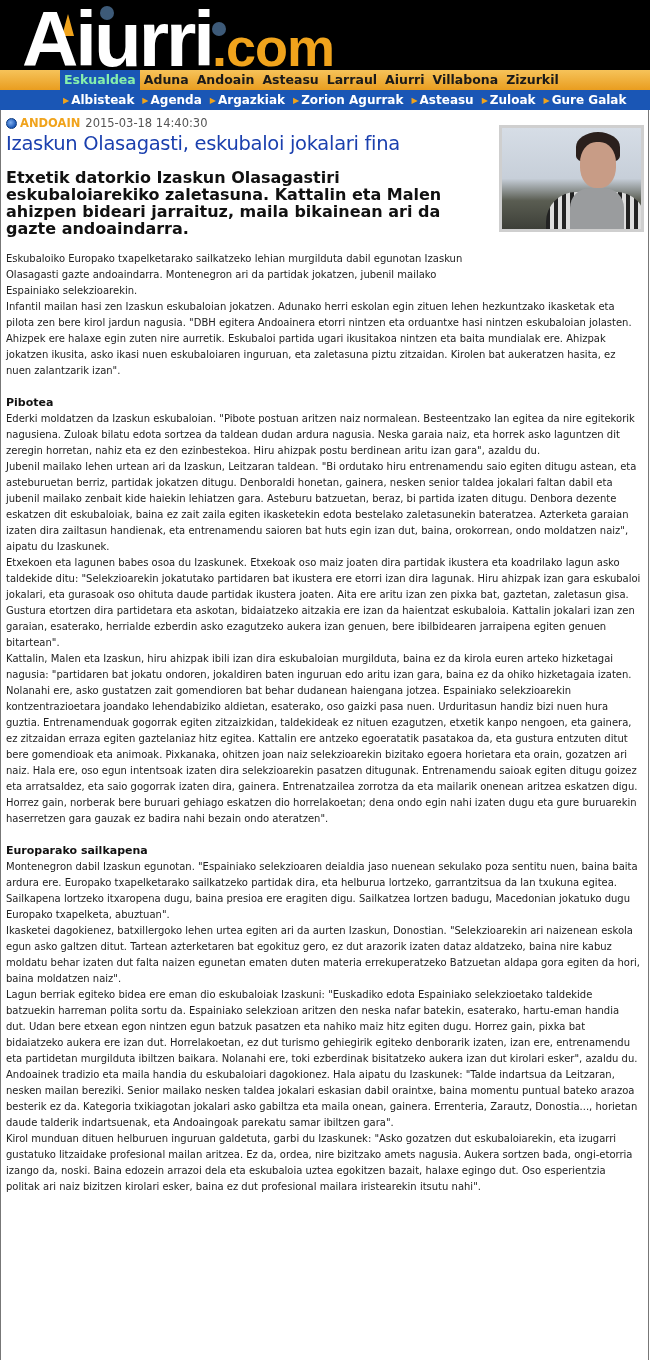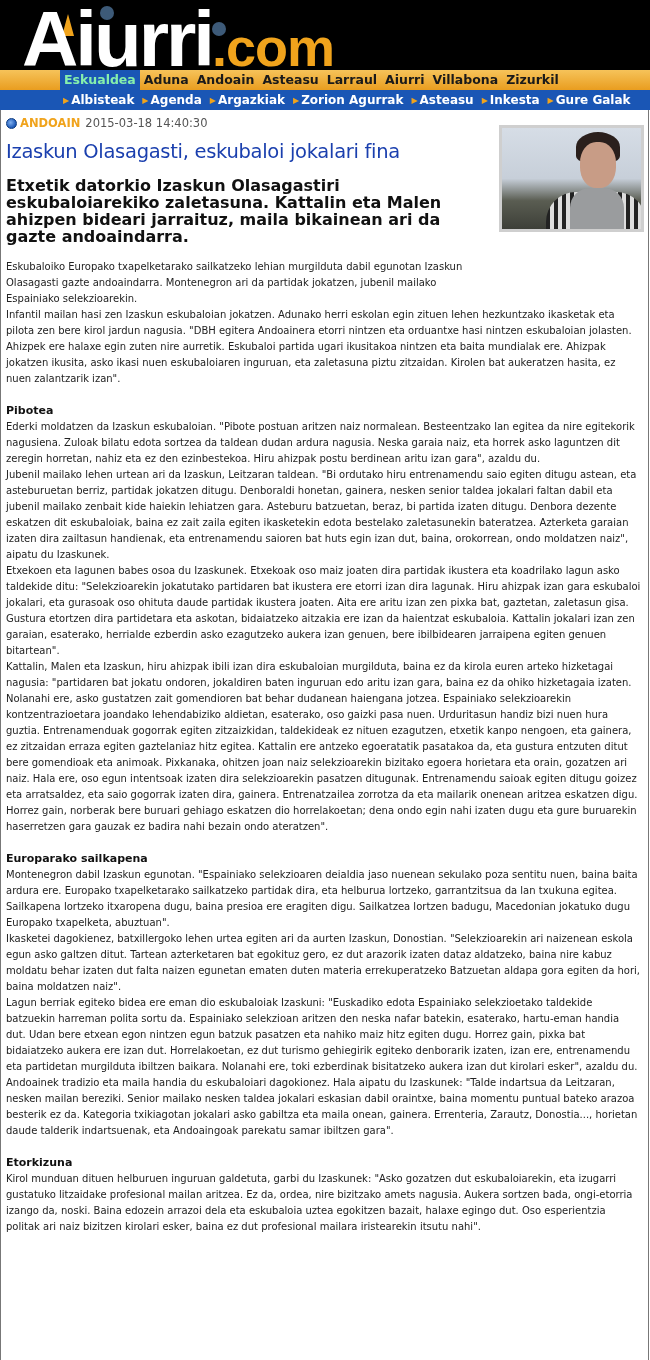--- a/index.html
+++ b/index.html
@@ -21,21 +21,21 @@
   .nav2 { height: 20px; background: #1a56b5; display: flex; align-items: center; padding-left: 60px; font-family: "DejaVu Sans", sans-serif; font-weight: bold; font-size: 12px; }
   .nav2 .item { color: #fff; padding: 0 5px 0 3px; cursor: pointer; display: flex; align-items: center; }
   .nav2 .arrow { color: #f0a31c; font-size: 8px; margin-right: 2px; }
 
   .content { position: relative; border-left: 1px solid #777; border-right: 1px solid #777; margin-right: 1px; padding: 4px 6px 0 5px; height: 1250px; }
   .meta { display: flex; align-items: center; font-size: 11.5px; height: 18px; }
   .meta .dot { width: 11px; height: 11px; border-radius: 50%; background: radial-gradient(circle at 40% 40%, #7fb0f0, #1a56b5 70%); border: 1px solid #0b3a80; margin-right: 3px; }
   .meta .section { color: #f0a31c; font-weight: bold; margin-right: 5px; }
   .meta .date { color: #555; }
 
-  .title { color: #1a3fae; font-size: 19.5px; font-weight: normal; margin-top: 8px; margin-bottom: 14px; font-family: "DejaVu Sans", sans-serif; letter-spacing: -0.3px; }
+  .title { color: #1a3fae; font-size: 19.5px; font-weight: normal; margin-bottom: 14px; font-family: "DejaVu Sans", sans-serif; letter-spacing: -0.3px; }
   .photo { position: absolute; right: 4px; top: 15px; width: 145px; height: 107px; border: 3px solid #cfcfcf; background: linear-gradient(180deg, #d6dde6 0%, #c7cfd9 50%, #5a5d52 72%, #3d3f38 100%); overflow: hidden; }
   .photo .head { position: absolute; left: 78px; top: 14px; width: 36px; height: 46px; border-radius: 45%; background: #c89c86; }
   .photo .hair { position: absolute; left: 74px; top: 4px; width: 44px; height: 30px; border-radius: 50% 50% 20% 20%; background: #2a1f1c; }
   .photo .body { position: absolute; left: 44px; top: 64px; width: 100px; height: 50px; border-radius: 30px 30px 0 0; background: repeating-linear-gradient(90deg, #222 0 4px, #ddd 4px 8px); }
   .photo .sweater { position: absolute; left: 68px; top: 60px; width: 54px; height: 50px; border-radius: 20px 20px 0 0; background: #9a9c9e; }
 
   .lead { font-weight: bold; font-size: 16px; line-height: 17px; width: 480px; margin-bottom: 14px; color: #111; }
   .p { font-size: 10px; line-height: 16px; color: #222; }
   .p.narrow { width: 480px; }
   .h3 { font-weight: bold; font-size: 11px; line-height: 16px; margin-top: 16px; color: #111; }
@@ -79,21 +79,21 @@
   <span class="item">
       <span class="arrow">▶</span>
       <span>Zorion Agurrak</span>
     </span>
   <span class="item">
       <span class="arrow">▶</span>
       <span>Asteasu</span>
     </span>
   <span class="item">
       <span class="arrow">▶</span>
-      <span>Inkesta</span>
+      <span>Zuloak</span>
     </span>
   <span class="item">
       <span class="arrow">▶</span>
       <span>Gure Galak</span>
     </span>
 </div>
 
 <div class="content">
   <div class="meta">
     <span class="dot"></span>
@@ -120,16 +120,15 @@
 
   <div class="p">Etxekoen eta lagunen babes osoa du Izaskunek. Etxekoak oso maiz joaten dira partidak ikustera eta koadrilako lagun asko taldekide ditu: "Selekzioarekin jokatutako partidaren bat ikustera ere etorri izan dira lagunak. Hiru ahizpak izan gara eskubaloi jokalari, eta gurasoak oso ohituta daude partidak ikustera joaten. Aita ere aritu izan zen pixka bat, gaztetan, zaletasun gisa. Gustura etortzen dira partidetara eta askotan, bidaiatzeko aitzakia ere izan da haientzat eskubaloia. Kattalin jokalari izan zen garaian, esaterako, herrialde ezberdin asko ezagutzeko aukera izan genuen, bere ibilbidearen jarraipena egiten genuen bitartean".</div>
   <div class="p">Kattalin, Malen eta Izaskun, hiru ahizpak ibili izan dira eskubaloian murgilduta, baina ez da kirola euren arteko hizketagai nagusia: "partidaren bat jokatu ondoren, jokaldiren baten inguruan edo aritu izan gara, baina ez da ohiko hizketagaia izaten. Nolanahi ere, asko gustatzen zait gomendioren bat behar dudanean haiengana jotzea. Espainiako selekzioarekin kontzentrazioetara joandako lehendabiziko aldietan, esaterako, oso gaizki pasa nuen. Urduritasun handiz bizi nuen hura guztia. Entrenamenduak gogorrak egiten zitzaizkidan, taldekideak ez nituen ezagutzen, etxetik kanpo nengoen, eta gainera, ez zitzaidan erraza egiten gaztelaniaz hitz egitea. Kattalin ere antzeko egoeratatik pasatakoa da, eta gustura entzuten ditut bere gomendioak eta animoak. Pixkanaka, ohitzen joan naiz selekzioarekin bizitako egoera horietara eta orain, gozatzen ari naiz. Hala  ere, oso egun intentsoak izaten dira selekzioarekin pasatzen ditugunak. Entrenamendu saioak egiten ditugu goizez eta arratsaldez, eta saio gogorrak izaten dira, gainera. Entrenatzailea zorrotza da eta mailarik onenean aritzea eskatzen digu. Horrez gain, norberak bere buruari gehiago eskatzen dio horrelakoetan; dena ondo egin nahi izaten dugu eta gure buruarekin haserretzen gara gauzak ez badira nahi bezain ondo ateratzen".</div>
 
   <div class="h3">Europarako sailkapena</div>
   <div class="p">Montenegron dabil Izaskun egunotan. "Espainiako selekzioaren deialdia jaso nuenean sekulako poza sentitu nuen, baina baita ardura ere. Europako txapelketarako sailkatzeko partidak dira, eta helburua lortzeko, garrantzitsua da lan txukuna egitea. Sailkapena lortzeko itxaropena dugu, baina presioa ere eragiten digu. Sailkatzea lortzen badugu, Macedonian jokatuko dugu Europako txapelketa, abuztuan".</div>
   <div class="p">Ikasketei dagokienez, batxillergoko lehen urtea egiten ari da aurten Izaskun, Donostian. "Selekzioarekin ari naizenean eskola egun asko galtzen ditut. Tartean azterketaren bat egokituz gero, ez dut arazorik izaten dataz aldatzeko, baina nire kabuz moldatu behar izaten dut falta naizen egunetan ematen duten materia errekuperatzeko Batzuetan aldapa gora egiten da hori, baina moldatzen naiz".</div>
   <div class="p">Lagun berriak egiteko bidea ere eman dio eskubaloiak Izaskuni: "Euskadiko edota Espainiako selekzioetako taldekide batzuekin harreman polita sortu da. Espainiako selekzioan aritzen den neska nafar batekin, esaterako, hartu-eman handia dut. Udan bere etxean egon nintzen egun batzuk pasatzen eta nahiko maiz hitz egiten dugu. Horrez gain, pixka bat bidaiatzeko aukera ere izan dut. Horrelakoetan, ez dut turismo gehiegirik egiteko denborarik izaten, izan ere, entrenamendu eta partidetan murgilduta ibiltzen baikara. Nolanahi ere, toki ezberdinak bisitatzeko aukera izan dut kirolari esker", azaldu du.</div>
   <div class="p">Andoainek tradizio eta maila handia du eskubaloiari dagokionez. Hala aipatu du Izaskunek: "Talde indartsua da Leitzaran, nesken mailan bereziki. Senior mailako nesken taldea jokalari eskasian dabil oraintxe, baina momentu puntual bateko arazoa besterik ez da. Kategoria txikiagotan jokalari asko gabiltza eta maila onean, gainera. Errenteria, Zarautz, Donostia..., horietan daude talderik indartsuenak, eta Andoaingoak parekatu samar ibiltzen gara".</div>
 
-  <div class="h3">Etorkizuna</div>
   <div class="p">Kirol munduan dituen helburuen inguruan galdetuta, garbi du Izaskunek: "Asko gozatzen dut eskubaloiarekin, eta izugarri gustatuko litzaidake profesional mailan aritzea. Ez da, ordea, nire bizitzako amets nagusia. Aukera sortzen bada, ongi-etorria izango da, noski. Baina edozein arrazoi dela eta eskubaloia uztea egokitzen bazait, halaxe egingo dut. Oso esperientzia politak ari naiz bizitzen kirolari esker, baina ez dut profesional mailara iristearekin itsutu nahi".</div>
 
 </div>
 
 </body></html>

